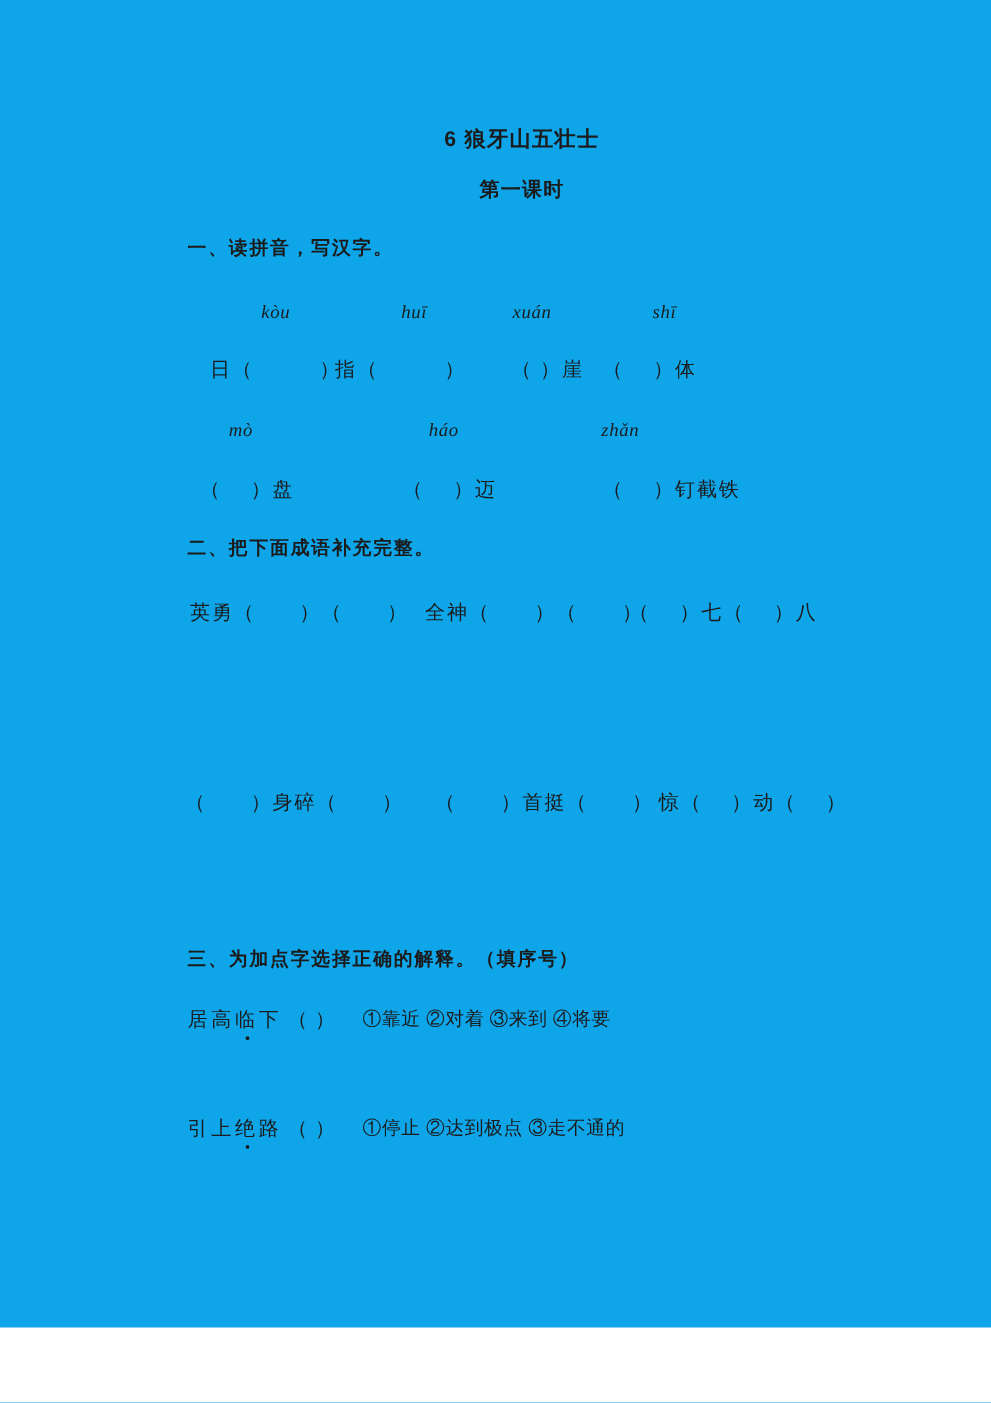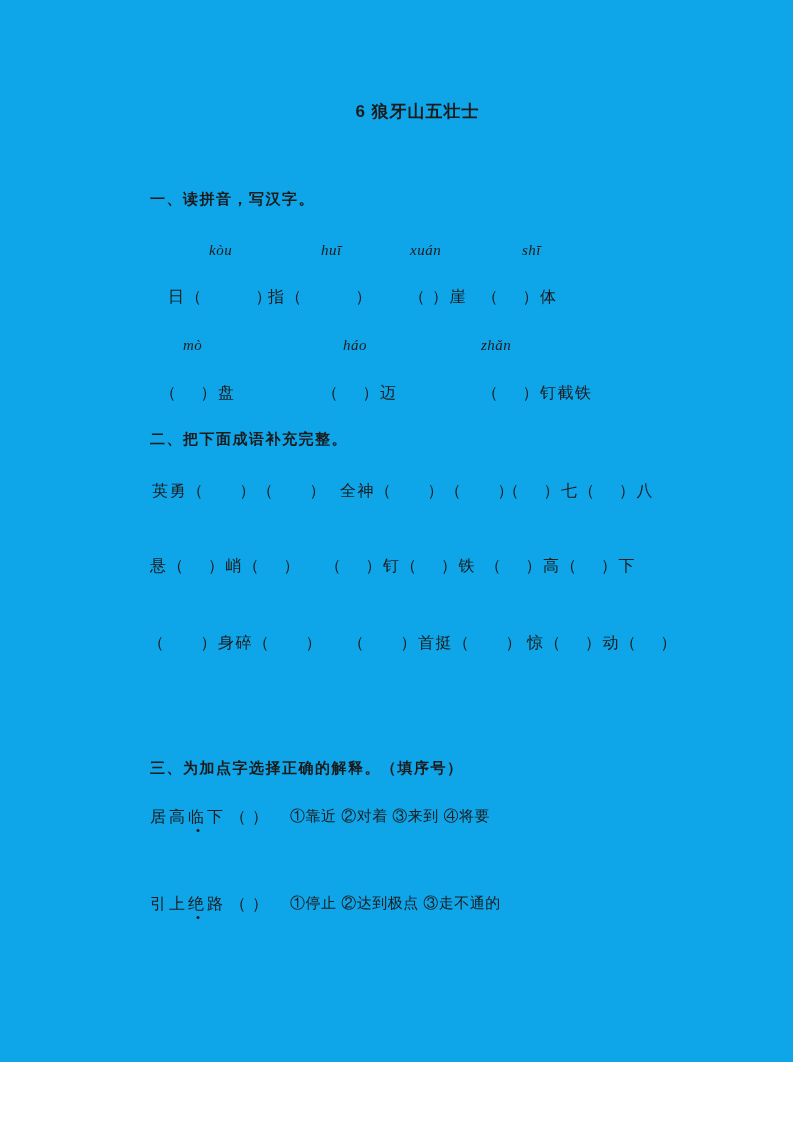--- a/index.html
+++ b/index.html
@@ -27,36 +27,37 @@
     letter-spacing:0.5px;white-space:pre;font-style:italic;
   }
   .phrase{
     position:absolute;top:0;left:150px;
     font-family:"Liberation Serif",serif;font-size:16px;
     letter-spacing:3px;white-space:pre;
   }
   .blank{margin-left:4px;letter-spacing:1px;}
   .options{
     position:absolute;top:0;left:290px;
-    font-family:Liberation Sans, sans-serif;font-size:15px;
+    font-family:Liberation Serif, serif;font-size:15px;
     letter-spacing:0.5px;white-space:pre;
   }
   .dot-char{position:relative;display:inline-block;}
   .dot-char::after{
     content:"";position:absolute;left:50%;bottom:-5px;
     width:3px;height:3px;border-radius:50%;background:#1b1b1b;
     transform:translateX(-50%);
   }
 </style>
 </head>
 <body>
 
 <div class="page">
 
   <div class="line centered doc-title" style="top:101px">6 狼牙山五壮士</div>
+  <div class="line centered doc-subtitle" style="top:143px">第一课时</div>
 
   <div class="sec-heading" style="top:189px">一、读拼音，写汉字。</div>
 
   <div class="line" style="top:241px">
     <span class="pinyin" style="left:209px">kòu</span>
     <span class="pinyin" style="left:321px">huī</span>
     <span class="pinyin" style="left:410px">xuán</span>
     <span class="pinyin" style="left:522px">shī</span>
   </div>
 
@@ -80,25 +81,20 @@
   </div>
 
   <div class="sec-heading" style="top:429px">二、把下面成语补充完整。</div>
 
   <div class="line" style="top:481px">
     <span class="frag" style="left:152px">英勇（　　）（　　）</span>
     <span class="frag" style="left:340px">全神（　　）（　　）</span>
     <span class="frag" style="left:503px">（　 ）七（　 ）八</span>
   </div>
 
-  <div class="line" style="top:556px">
-    <span class="frag" style="left:150px">悬（　 ）峭（　 ）</span>
-    <span class="frag" style="left:325px">（　 ）钉（　 ）铁</span>
-    <span class="frag" style="left:485px">（　 ）高（　 ）下</span>
-  </div>
 
   <div class="line" style="top:633px">
     <span class="frag" style="left:148px">（　　）身碎（　　）</span>
     <span class="frag" style="left:348px">（　　）首挺（　　）</span>
     <span class="frag" style="left:527px">惊（　 ）动（　 ）</span>
   </div>
 
 
   <div class="sec-heading" style="top:758px">三、为加点字选择正确的解释。（填序号）</div>
 

